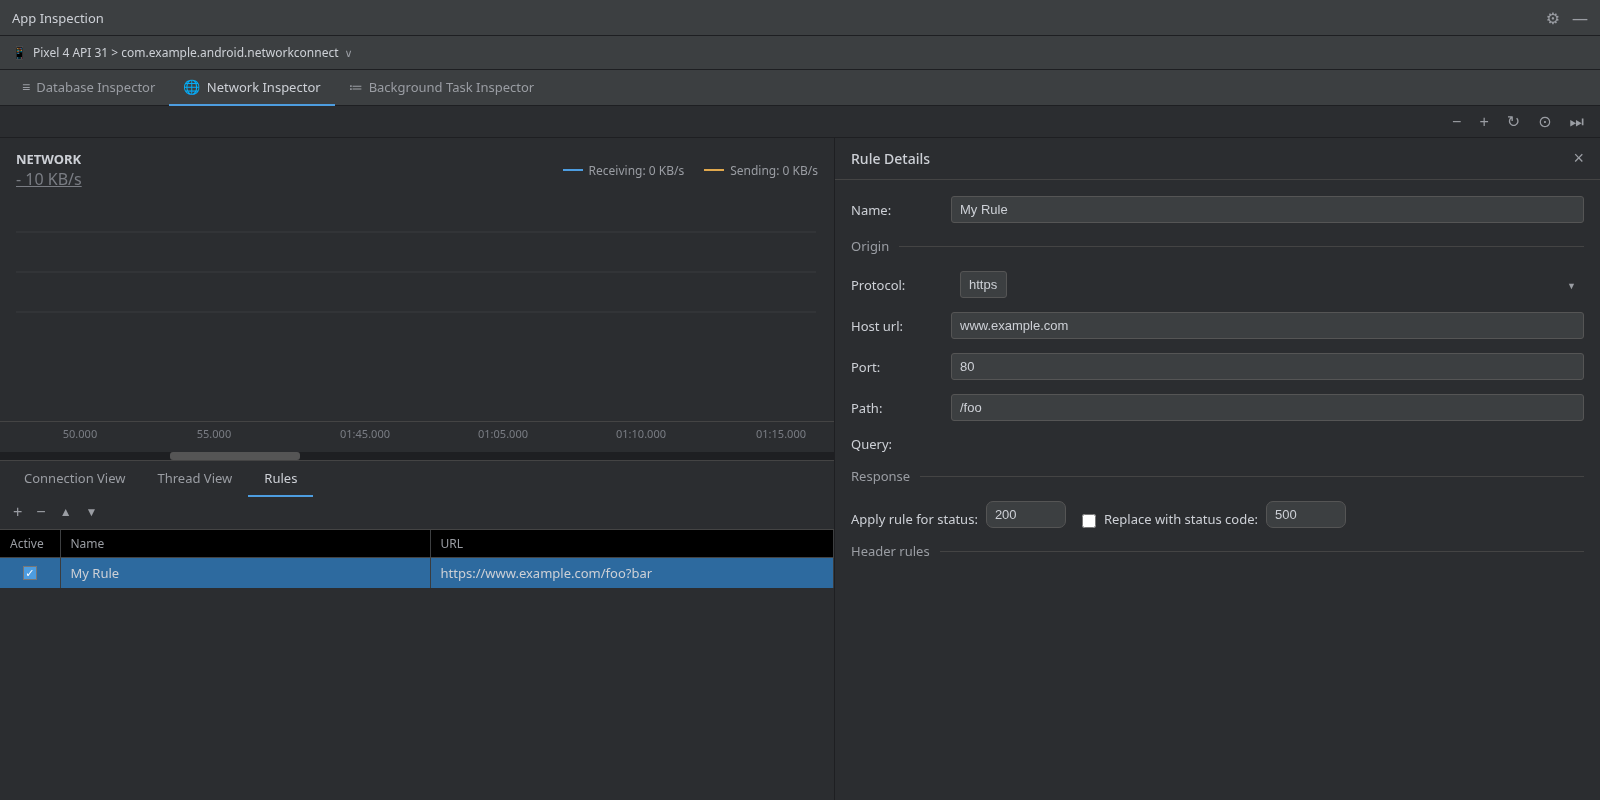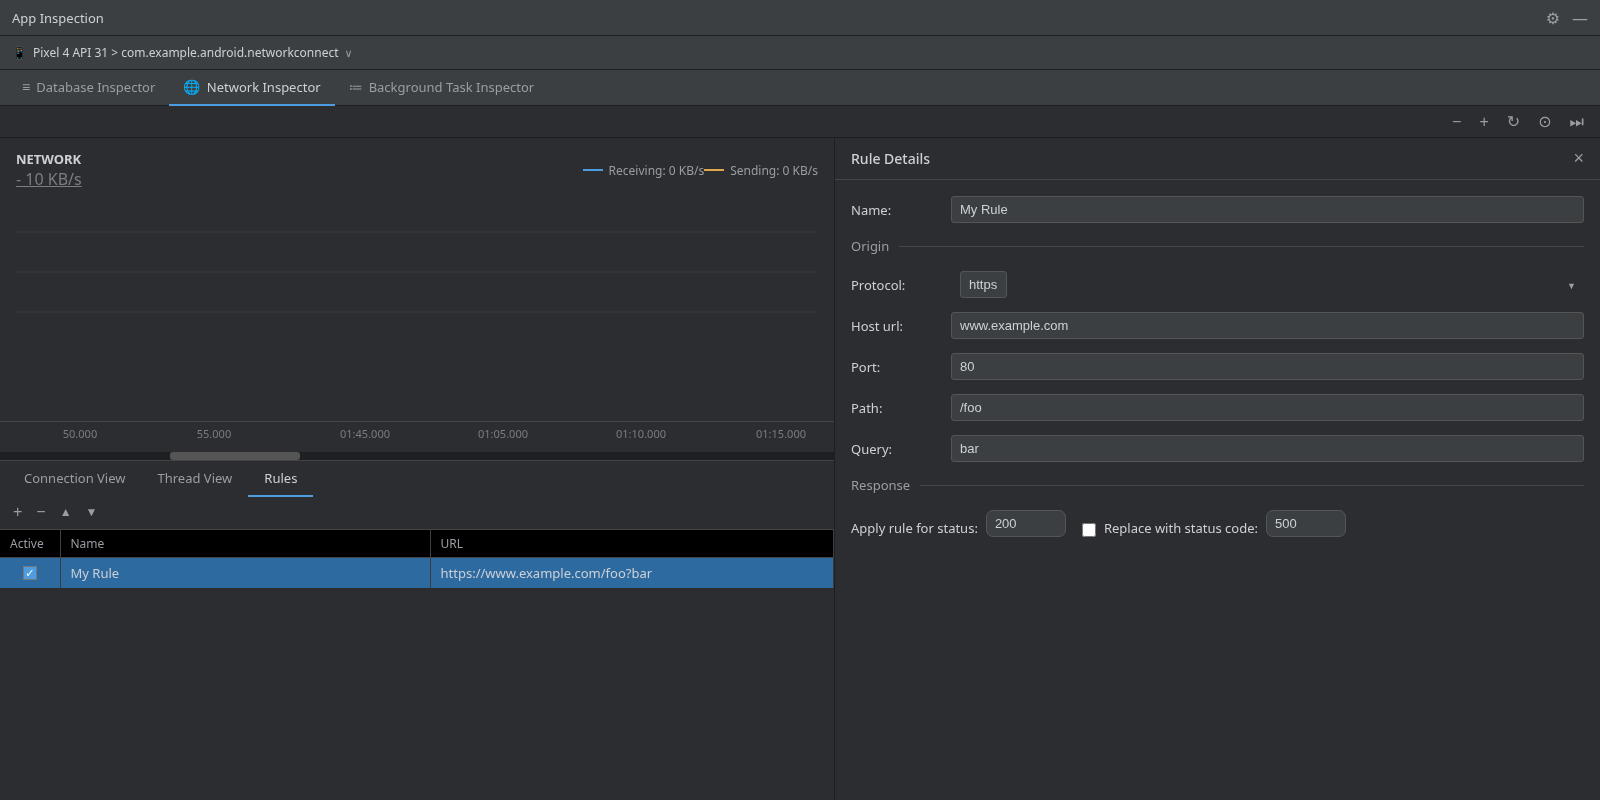--- a/index.html
+++ b/index.html
@@ -91,21 +91,21 @@
       min-height: 240px;
     }
     #network-header {
       display: flex;
       align-items: center;
       justify-content: space-between;
       margin-bottom: 2px;
     }
     #network-title { font-size: 13px; font-weight: bold; color: #cdd0d6; }
     #network-scale { font-size: 16px; color: #7a7d84; text-decoration: underline; }
-    #network-legend { display: flex; align-items: center; font-size: 12px; color: #9a9da3; }
+    #network-legend { display: flex; gap: 20px; align-items: center; font-size: 12px; color: #9a9da3; }
     .legend-item { display: flex; align-items: center; gap: 6px; }
     .legend-line { width: 20px; height: 2px; }
     .legend-line.receiving { background: #4d9de0; }
     .legend-line.sending { background: #e0a84d; }
 
     
     #timeline-ruler {
       height: 39px;
       border-top: 1px solid #444;
       display: flex;
@@ -473,36 +473,38 @@
         <input class="field-input" type="text" value="80" style="">
       </div>
 
       <div class="field-row">
         <span class="field-label">Path:</span>
         <input class="field-input" type="text" value="/foo" style="">
       </div>
 
       <div class="field-row">
         <span class="field-label">Query:</span>
-        <input class="field-input" type="text" value="bar" style="">
       </div>
 
 
       <div class="section-divider">
         <span>Response</span>
       </div>
 
       <div class="response-row">
         <div class="response-field">
           <label>Apply rule for status:</label>
           <input class="response-input" type="text" value="200" style="">
         </div>
         <div class="response-field">
           <input type="checkbox" class="response-checkbox" style="">
           <label>Replace with status code:</label>
           <input class="response-input" type="text" value="500" style="">
         </div>
       </div>
 
+      <div class="section-divider">
+        <span>Header rules</span>
+      </div>
 
     </div>
   </div>
 </div>
 
 </body></html>

